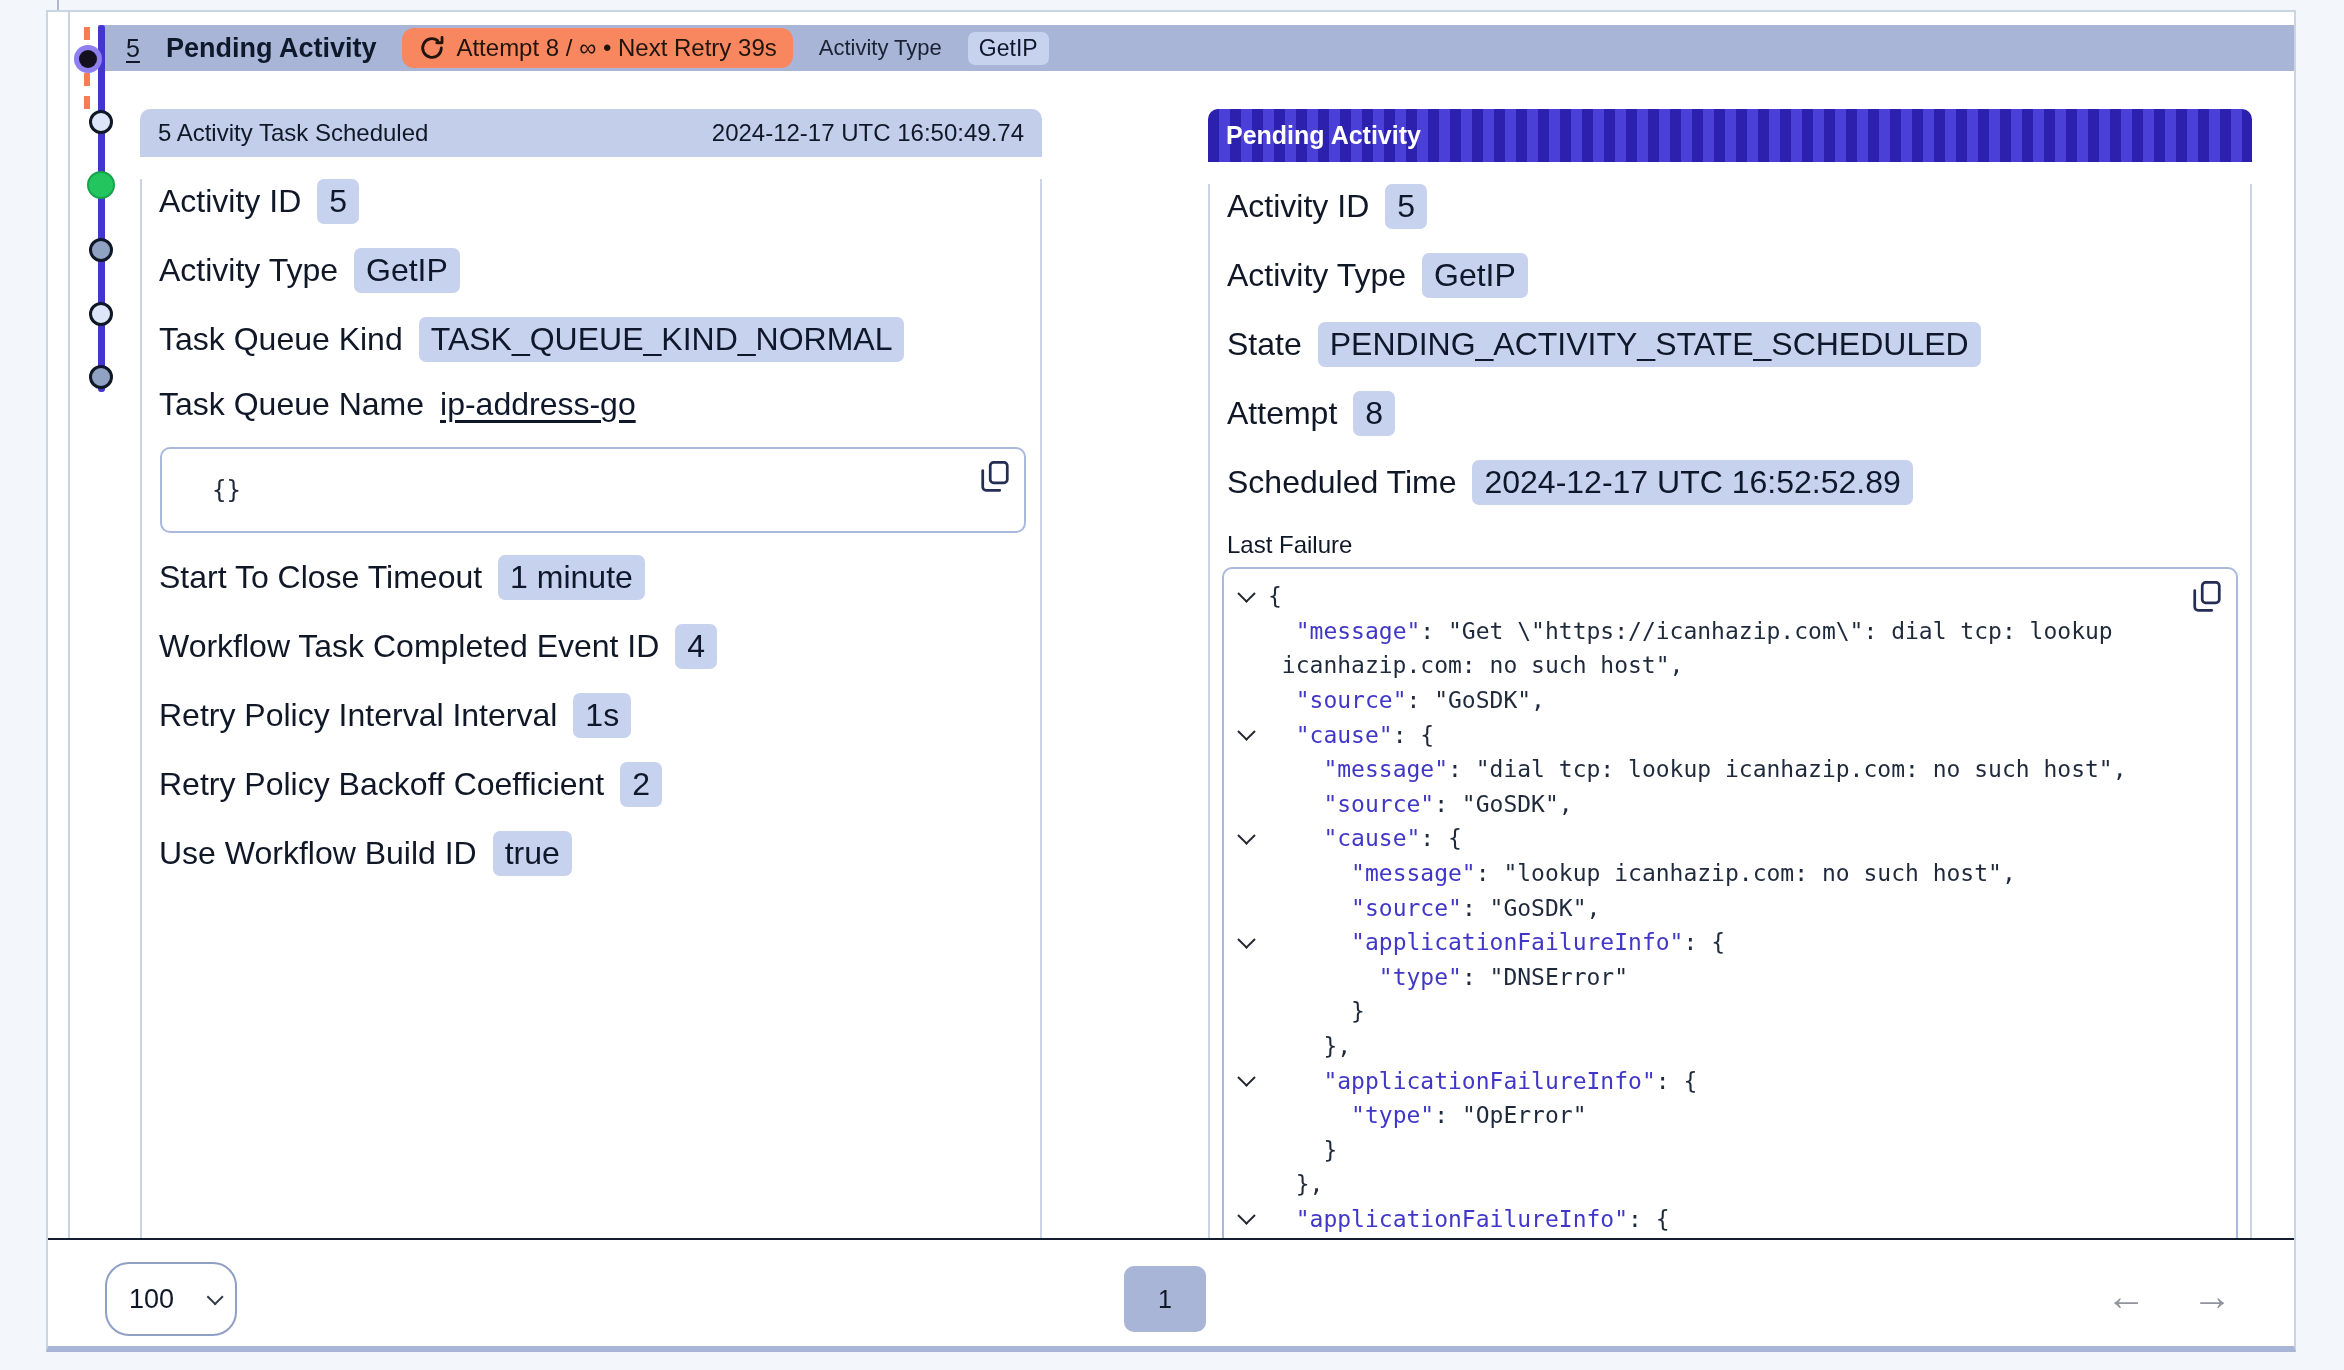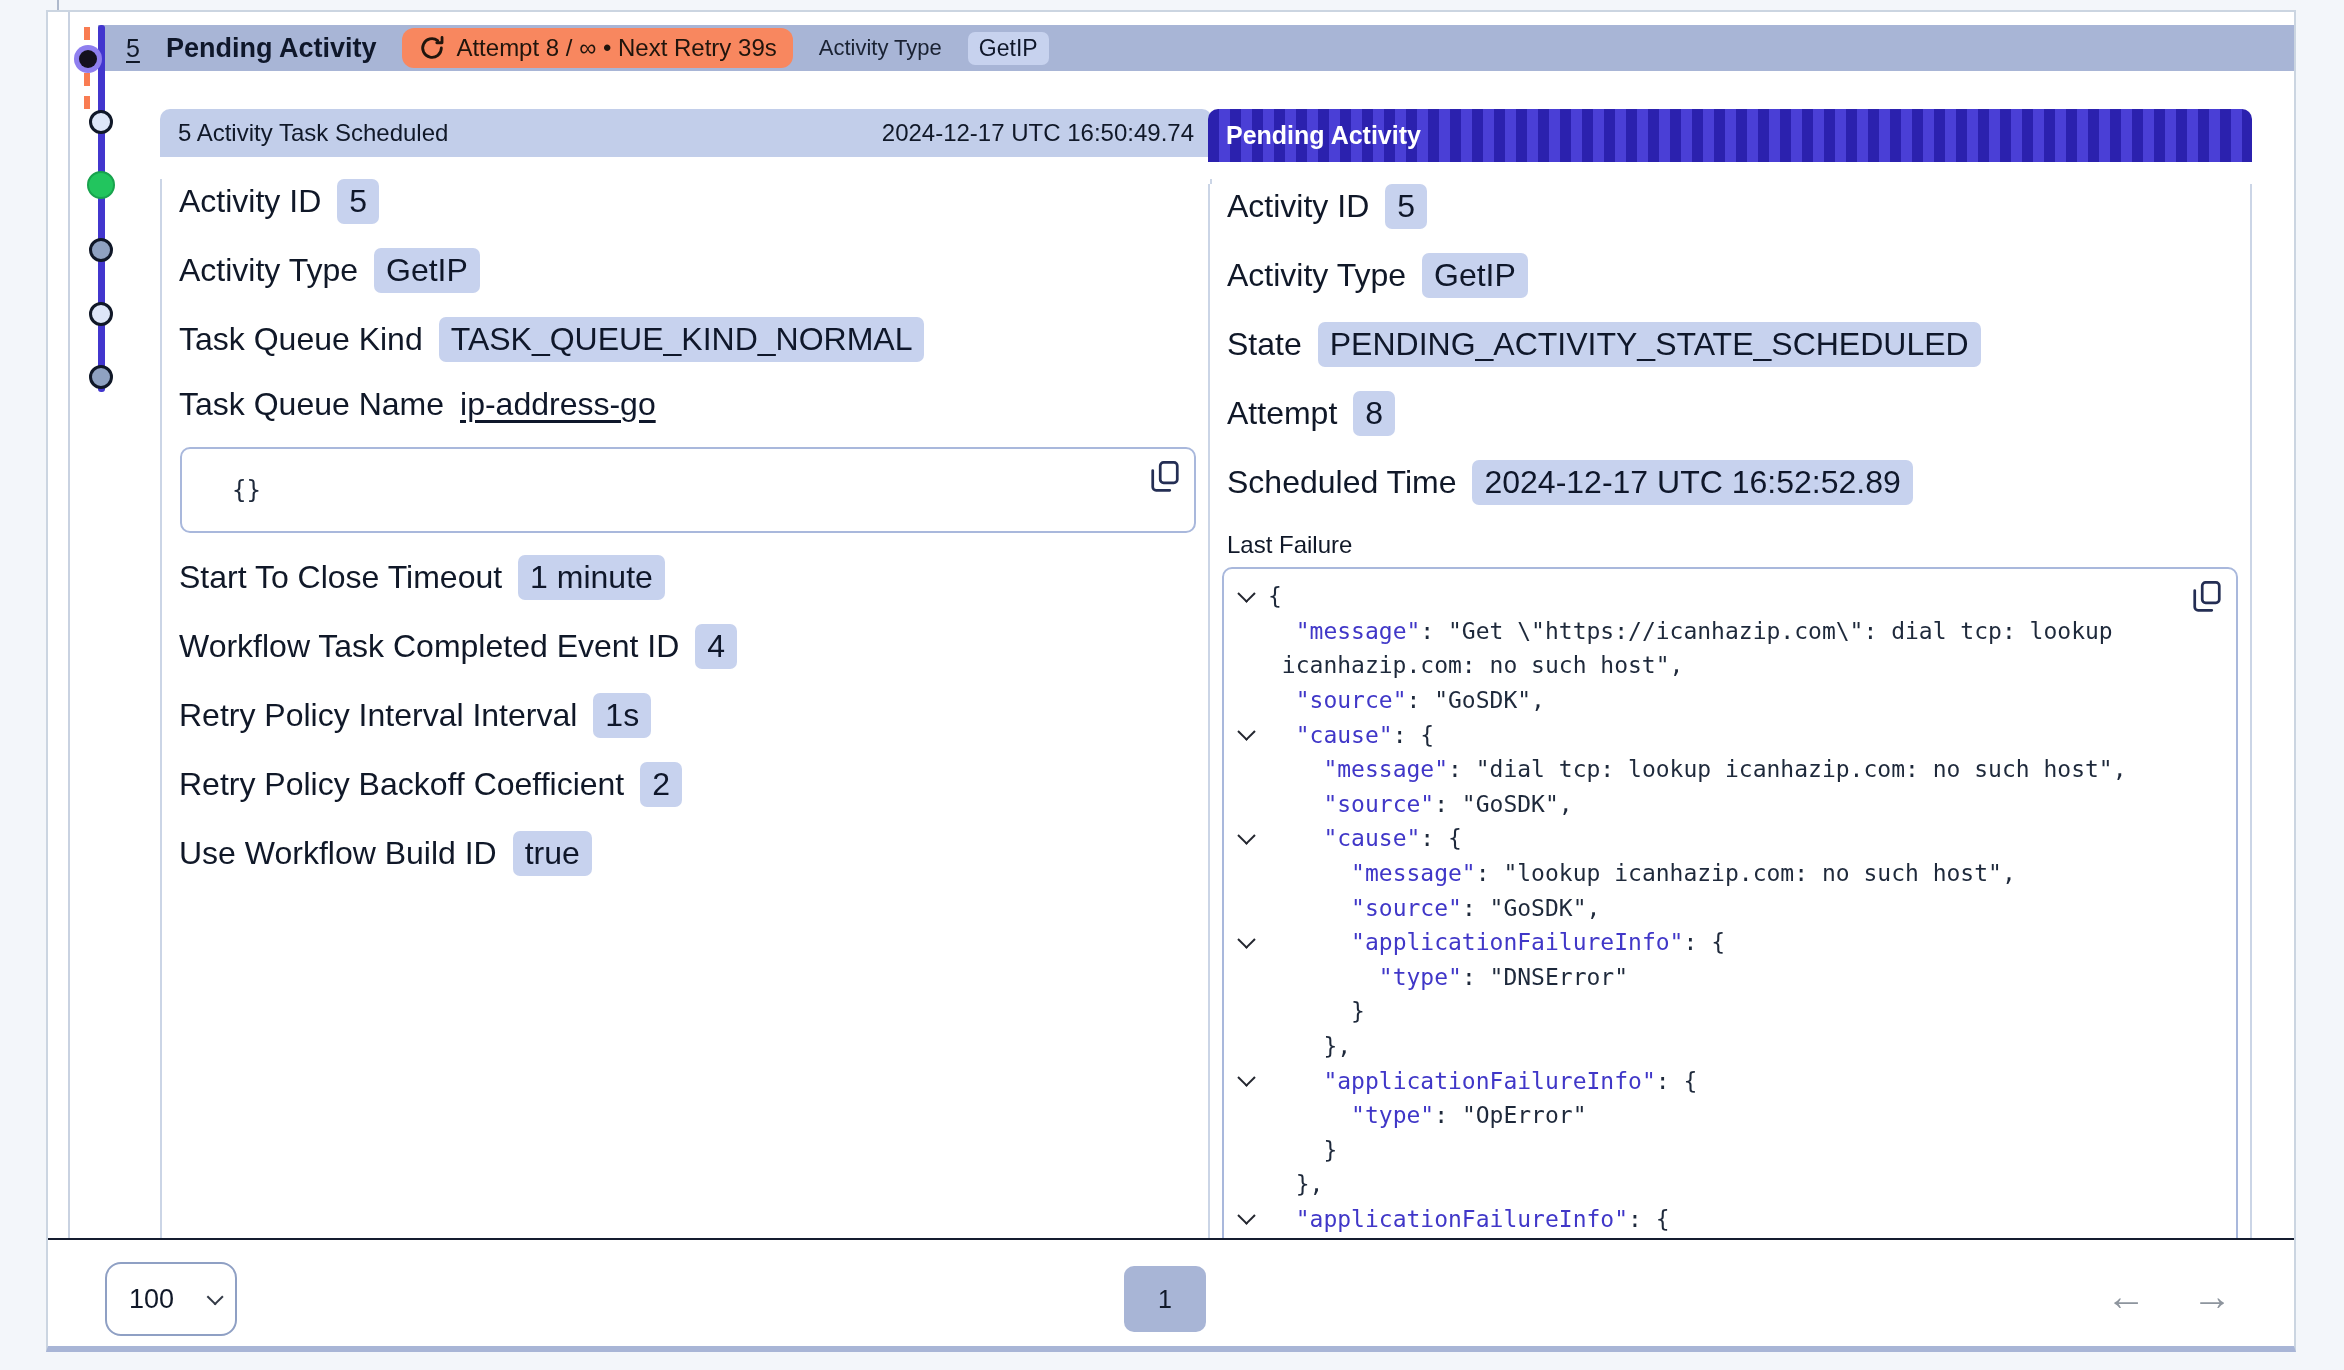--- a/index.html
+++ b/index.html
@@ -25,21 +25,21 @@
     background:repeating-linear-gradient(180deg,#F97C52 0 13px,transparent 13px 23px);}
   .blue-line{position:absolute;left:50px;top:13px;width:7px;height:367px;background:#4236CE;border-radius:3px;}
   .dot{position:absolute;border-radius:50%;box-sizing:border-box;}
   .dot.retry-marker{width:18px;height:18px;background:#14101E;box-shadow:0 0 0 5px #8F7FEF;}
   .dot.hollow{width:24px;height:24px;background:#DDE6F8;border:3px solid #101828;}
   .dot.green{width:28px;height:28px;background:#22C55E;border:2px solid #18A34D;}
   .dot.gray{width:24px;height:24px;background:#8FA2C2;border:3px solid #101828;}
 
   
   .panel{position:absolute;top:97px;height:1129px;overflow:hidden;}
-  .panel.left{left:112px;width:1052px;}
+  .panel.left{left:92px;width:902px;}
   .panel.right{left:1160px;width:1044px;}
   .panel-header{display:flex;align-items:center;justify-content:space-between;
     padding:0 18px;box-sizing:border-box;border-radius:10px 10px 0 0;}
   .panel.left .panel-header{height:48px;background:#C2CEEA;font-size:24px;color:#101828;}
   .panel.right .panel-header{height:53px;
     background:repeating-linear-gradient(90deg,#2B21AE 0 11px,#4A3FD6 11px 22px);}
   .panel.right .panel-header .ph-title{color:#fff;font-weight:700;font-size:25px;}
   .panel-body{background:#fff;border-left:2px solid #CBD5E6;border-right:2px solid #CBD5E6;
     box-sizing:border-box;height:calc(100% - 48px);}
   .panel.right .panel-body{height:calc(100% - 53px);}
@@ -61,21 +61,21 @@
   .code-gutter{width:44px;display:flex;justify-content:center;align-items:center;flex:none;}
   .chev{display:inline-block;width:11px;height:11px;border-right:2.5px solid #23262F;
     border-bottom:2.5px solid #23262F;transform:rotate(45deg) translate(-2px,-2px);cursor:pointer;}
   .tok-key{color:#4037C8;}
   .tok-plain{color:#1E293B;}
 
   
   .footer{position:absolute;left:0;right:0;top:1226px;bottom:0;background:#fff;
     border-top:2px solid #151D30;}
   .page-size{position:absolute;left:57px;top:22px;width:132px;height:74px;border:2px solid #8FA0C4;
-    border-radius:16px;box-sizing:border-box;display:flex;align-items:center;
+    border-radius:24px;box-sizing:border-box;display:flex;align-items:center;
     padding:0 16px 0 22px;justify-content:space-between;font-size:27px;color:#101828;cursor:pointer;}
   .select-chev{display:inline-block;width:10px;height:10px;border-right:2.5px solid #333A46;
     border-bottom:2.5px solid #333A46;transform:rotate(45deg) translateY(-3px);}
   .page-btn{position:absolute;left:1076px;top:26px;width:82px;height:66px;background:#A8B5D6;
     border:none;border-radius:10px;font-size:25px;color:#101828;display:flex;align-items:center;
     justify-content:center;cursor:pointer;font-family:inherit;}
   .pager-arrows{position:absolute;right:62px;top:36px;display:flex;gap:46px;
     font-size:40px;color:#8E959E;}
   .pager-arrows span{cursor:pointer;line-height:1;}
   svg.icon{display:block;}

